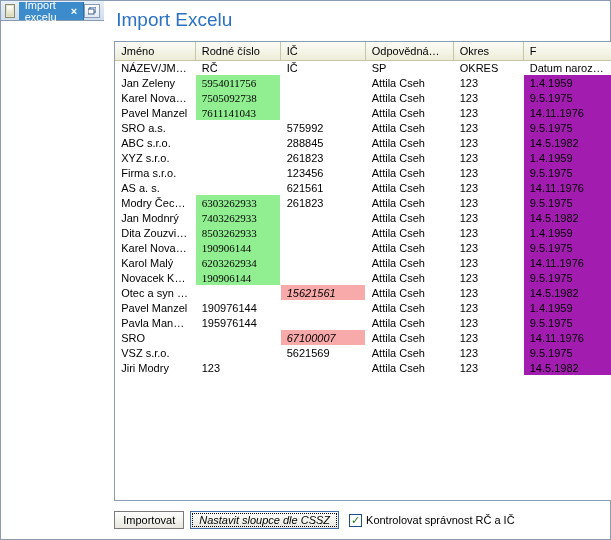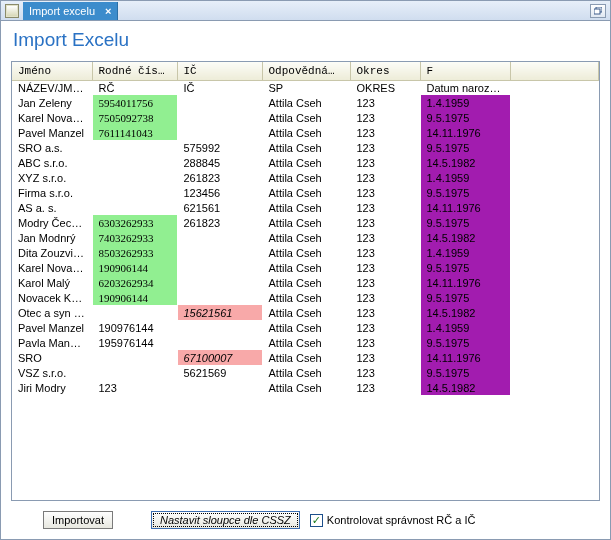--- a/index.html
+++ b/index.html
@@ -10,21 +10,21 @@
     background: #fff;
     color: #000;
   }
   .window {
     width: 611px;
     height: 540px;
     border: 1px solid #8a9bb2;
     background: #fff;
     position: relative;
     display: flex;
-    flex-direction: column;
+    flex-direction: row;
   }
   .titlebar {
     height: 20px;
     background: linear-gradient(#e7eff9, #d0ddef);
     border-bottom: 1px solid #8a9bb2;
     display: flex;
     align-items: center;
     padding: 0 4px;
     position: relative;
   }
@@ -101,21 +101,20 @@
     background: linear-gradient(#fcfcf7, #edecd8);
     border-right: 1px solid #c8c6a9;
     border-bottom: 1px solid #c8c6a9;
     text-align: left;
     font-weight: normal;
     padding: 2px 6px;
     height: 18px;
     white-space: nowrap;
     overflow: hidden;
     text-overflow: ellipsis;
-    font-family: Liberation Mono, monospace;
   }
   td {
     padding: 0 6px;
     height: 15px;
     border-right: 1px solid transparent;
     white-space: nowrap;
     overflow: hidden;
     text-overflow: ellipsis;
   }
   .hl-green { background: #91ef91; font-family: Liberation Serif, serif; }
@@ -126,21 +125,20 @@
     display: flex;
     align-items: center;
     gap: 6px;
   }
   .btn {
     border: 1px solid #7a7a7a;
     background: linear-gradient(#fefefe,#e8e8e0);
     padding: 2px 8px;
     font: inherit;
     cursor: pointer;
-    margin-left: 32px;
   }
   .btn.focus {
     border: 1px solid #3c6db0;
     outline: 1px dotted #000;
     outline-offset: -3px;
     font-style: italic;
   }
   .checkbox {
     display: flex;
     align-items: center;

